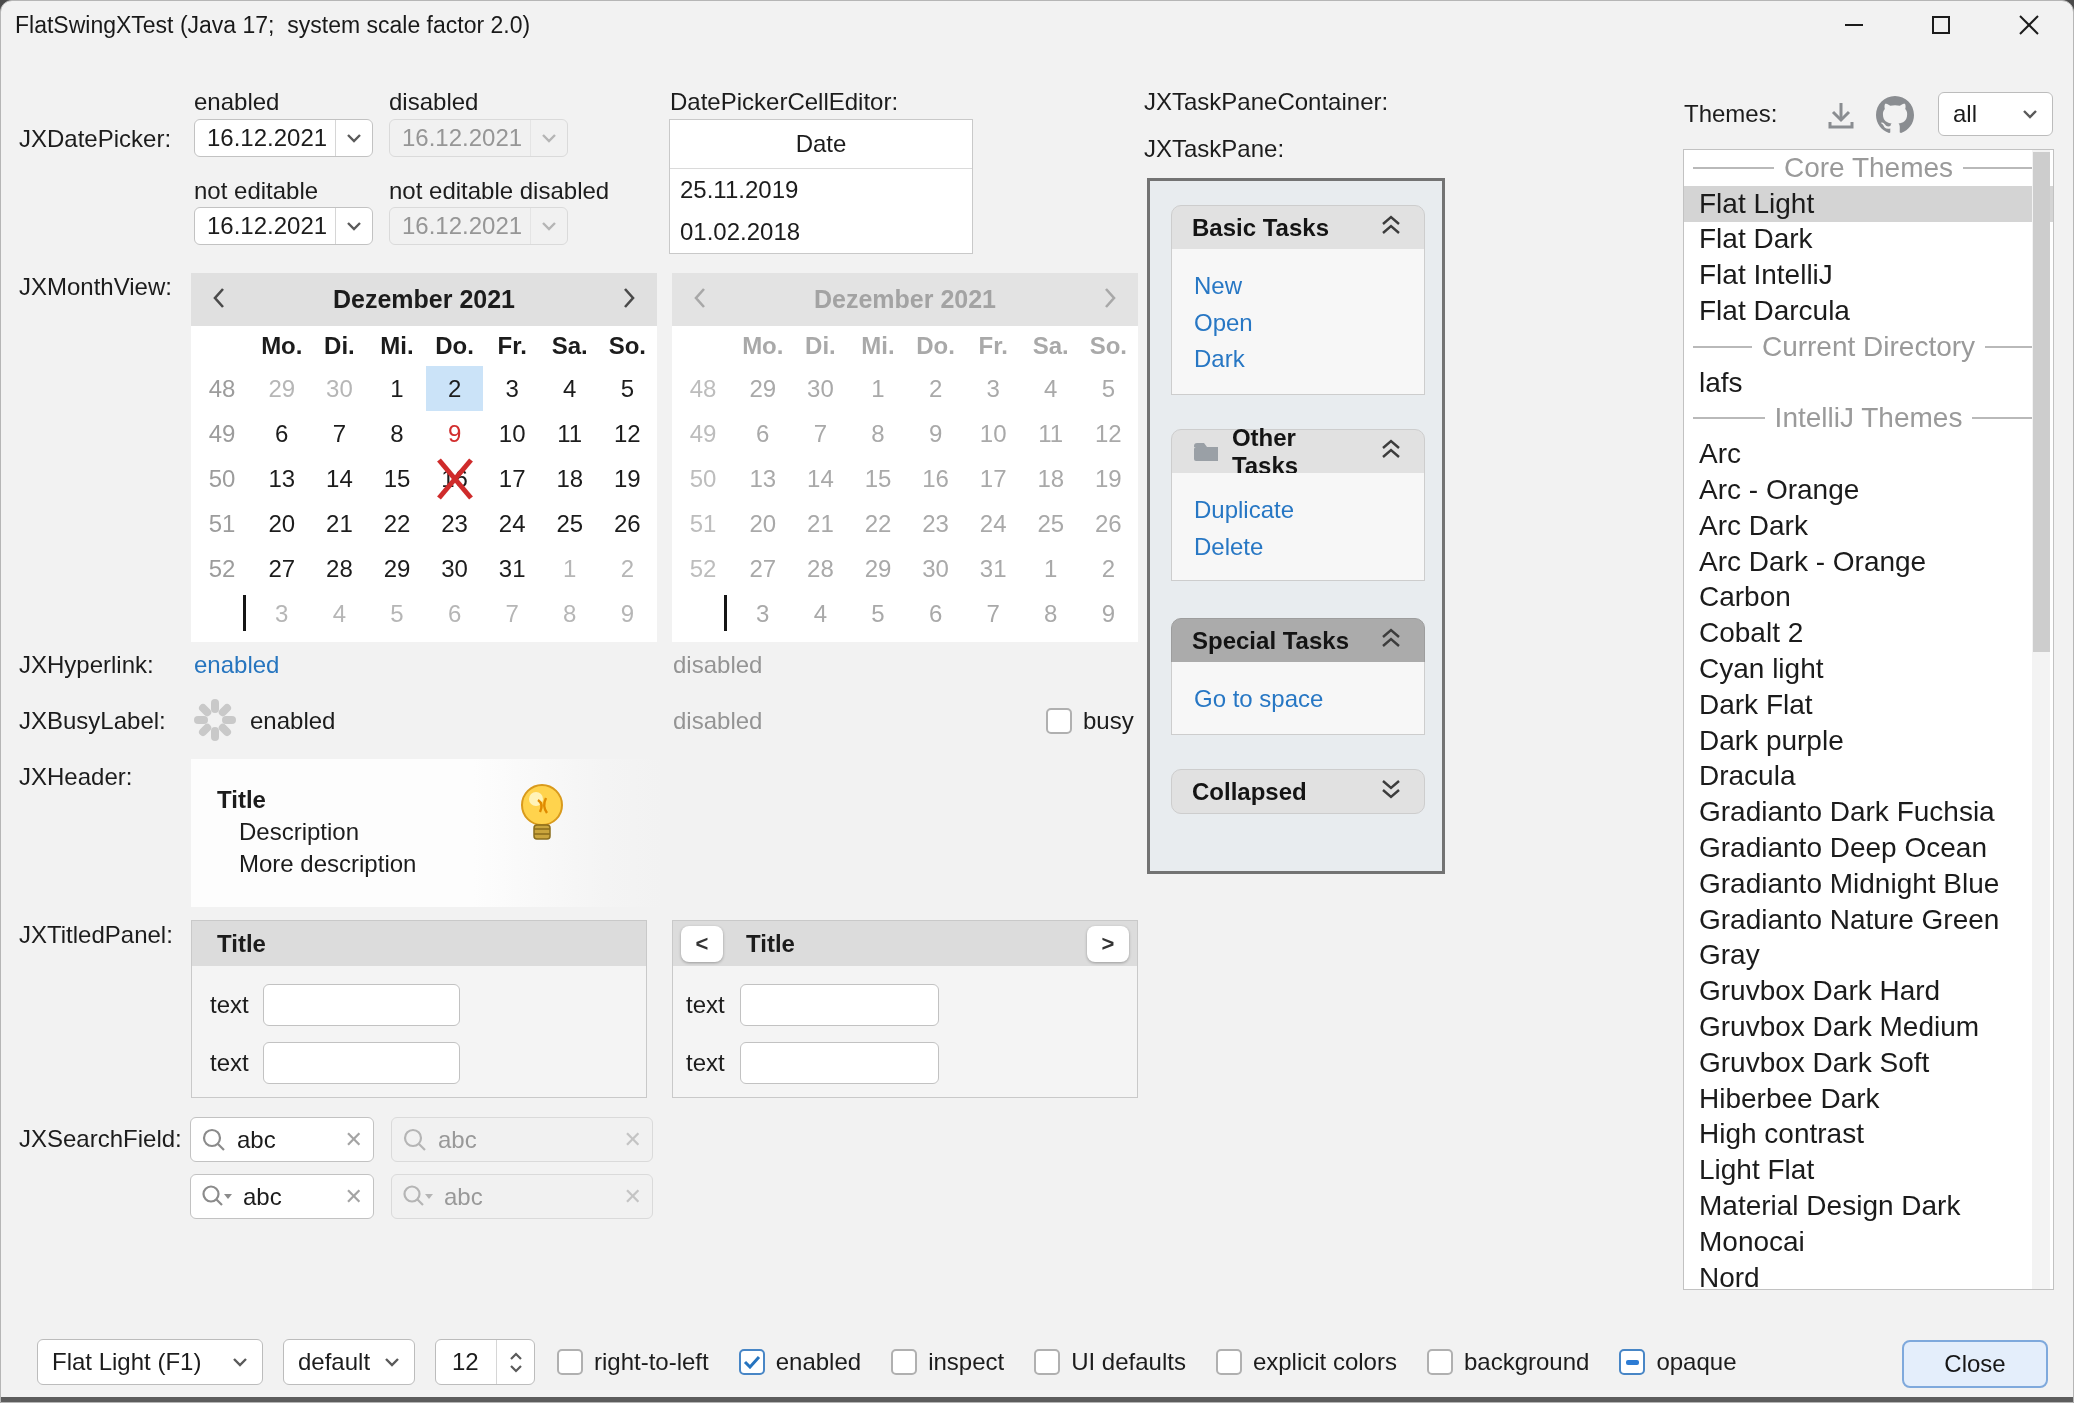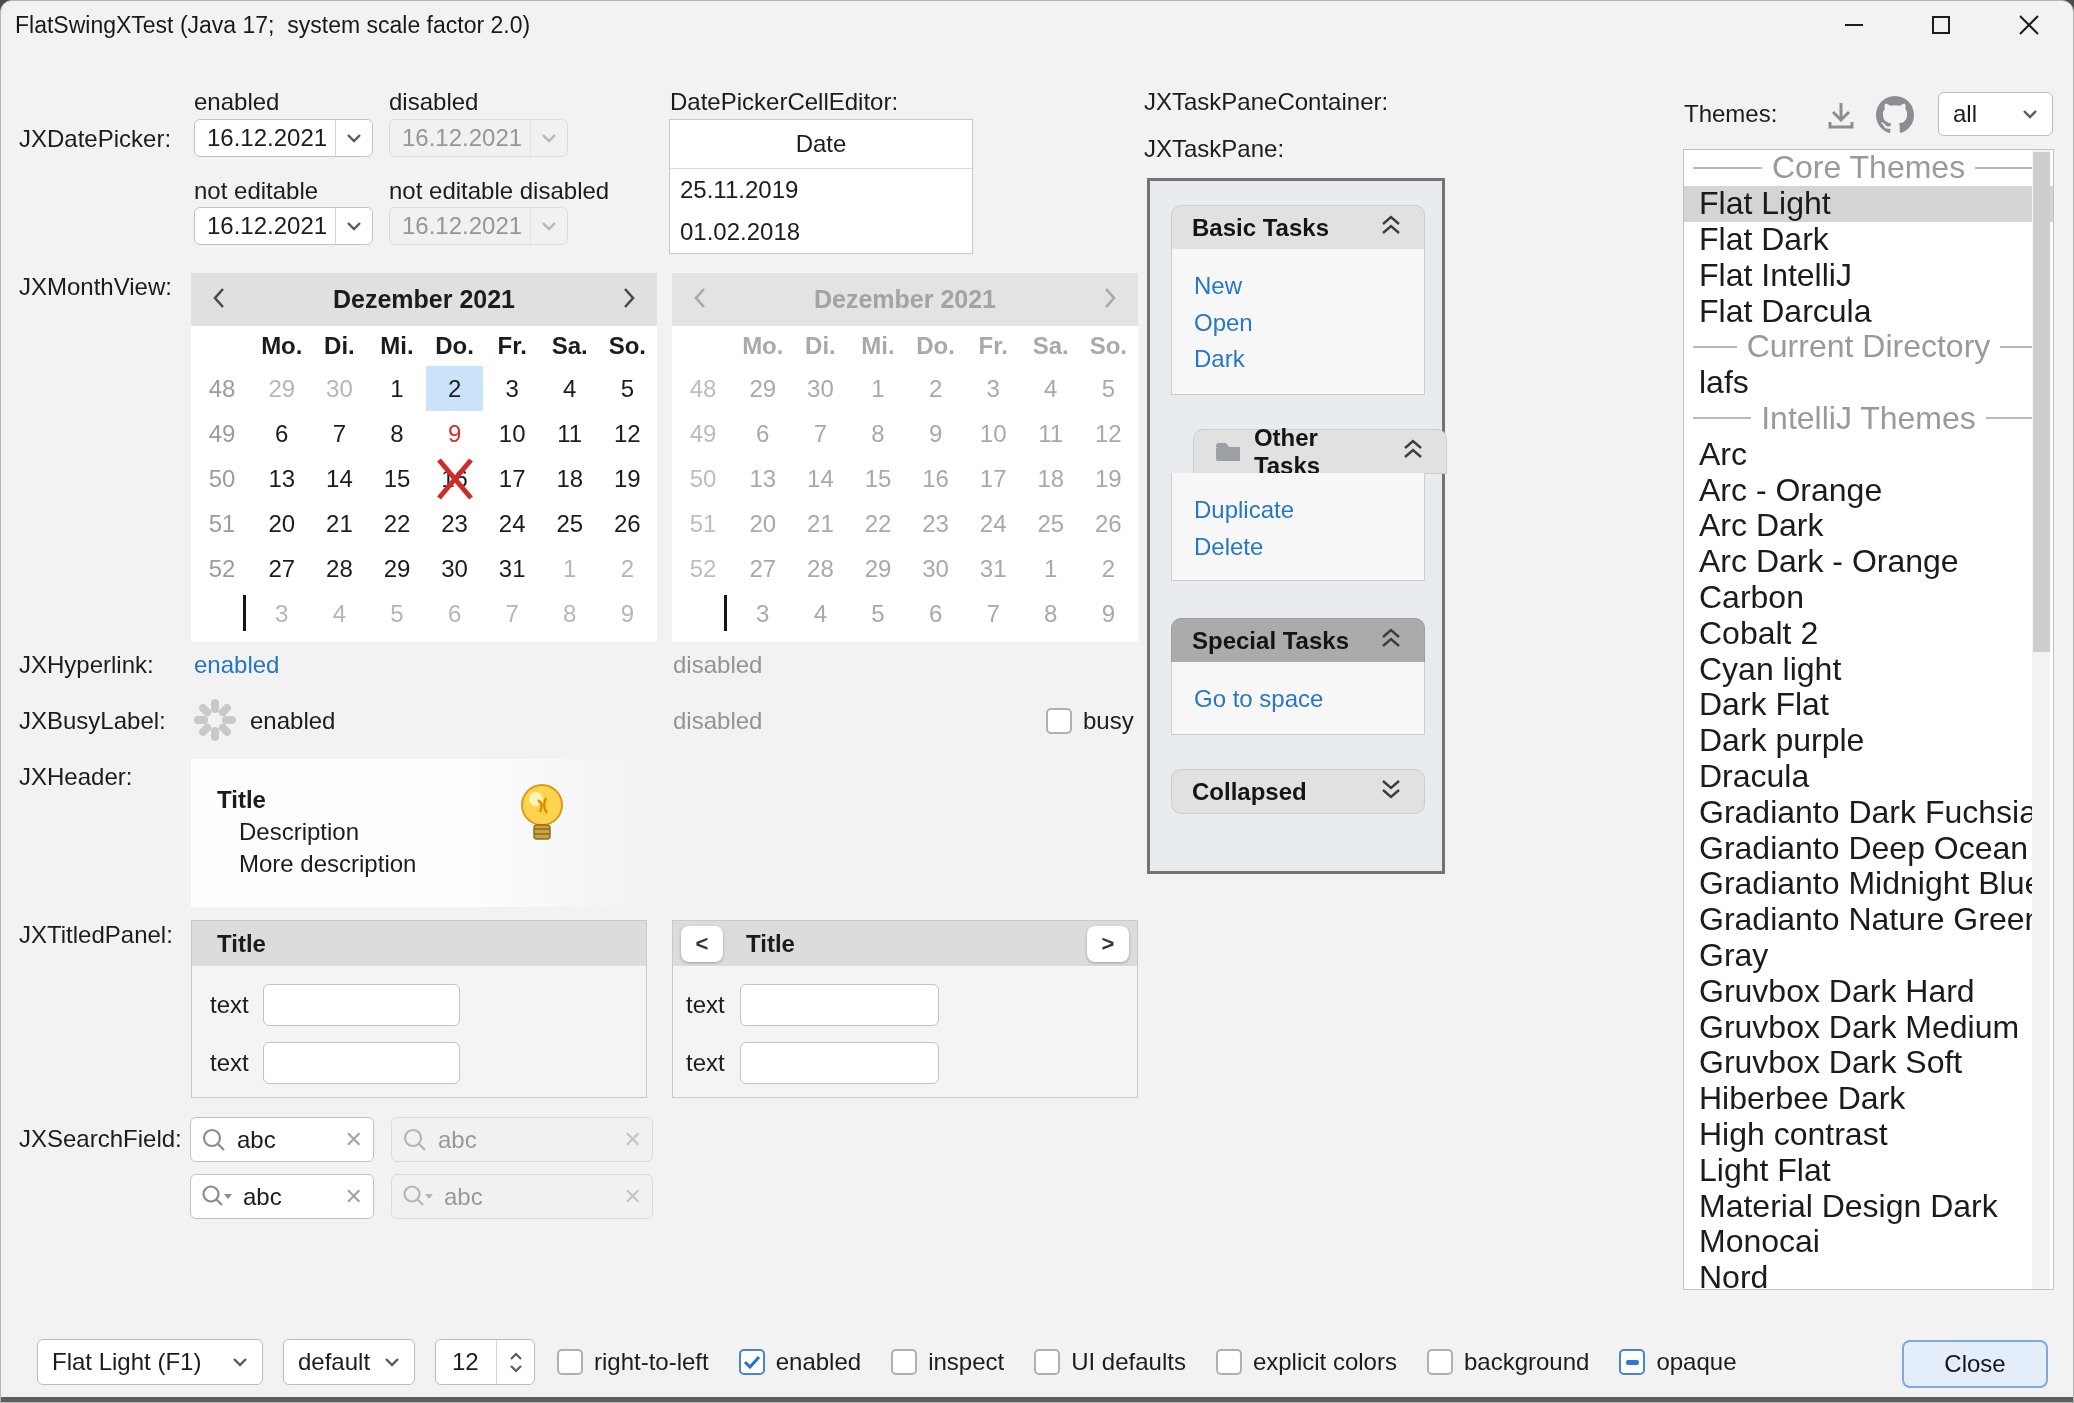--- a/index.html
+++ b/index.html
@@ -58,21 +58,21 @@
   .clearx{color:#a4a4a4;font-size:22px;}
   
   #tpc{position:absolute;left:1146px;top:177px;width:298px;height:696px;background:#e8ecef;border:3px solid #737373;box-sizing:border-box;}
   .pane-hdr{position:absolute;left:21px;width:254px;height:45px;background:#e1e1e1;border:1px solid #cdcdcd;border-radius:10px 10px 0 0;display:flex;align-items:center;padding:0 20px;font-weight:bold;font-size:24px;color:#141414;box-sizing:border-box;gap:14px;}
   .pane-hdr.special{background:#ababab;border-color:#9d9d9d;}
   .pane-hdr.alone{border-radius:10px;}
   .pane-hdr .sp{flex:1;}
   .pane-body{position:absolute;left:21px;width:254px;background:#f7f7f7;border:1px solid #cdcdcd;border-top:none;box-sizing:border-box;padding-top:19px;}
   .pane-link{height:36.5px;display:flex;align-items:center;padding-left:22px;color:#2777c4;font-size:24px;}
   
-  #tlist{position:absolute;left:1682px;top:148px;width:371px;height:1141px;background:#fff;border:1px solid #c2c2c2;box-sizing:border-box;overflow:hidden;font-size:32px;color:#1b1b1b;}
+  #tlist{position:absolute;left:1682px;top:148px;width:371px;height:1141px;background:#fff;border:1px solid #c2c2c2;box-sizing:border-box;overflow:hidden;font-size:28px;color:#1b1b1b;}
   .titem{height:35.8px;display:flex;align-items:center;padding-left:15px;}
   .titem.selected{background:#d4d4d4;}
   .tsep{height:35.8px;display:flex;align-items:center;color:#9a9a9a;padding:0 9px;}
   .tsep .ln{flex:1;height:2px;background:#b9b9b9;}
   .tsep .tx{margin:0 10px;white-space:nowrap;}
   #sbtrack{position:absolute;right:1px;top:1px;width:18px;height:1139px;background:#f3f3f3;}
   #sbthumb{position:absolute;right:0px;top:2px;width:17px;height:500px;background:#cdcdcd;}
   
   .combo{height:46px;background:#fff;border:1px solid #bcbcbc;border-radius:6px;display:flex;align-items:center;padding:12px 14px;gap:12px;font-size:24px;color:#1c1c1c;box-sizing:border-box;}
   .combo .cval{flex:1;white-space:nowrap;}
@@ -416,21 +416,21 @@
           <span><svg width="26" height="22">
               <polyline points="5,10 13,3 21,10" fill="none" stroke="#3c3c3c" stroke-width="2.4"></polyline>
               <polyline points="5,19 13,12 21,19" fill="none" stroke="#3c3c3c" stroke-width="2.4"></polyline>
             </svg></span>
         </div>
         <div class="pane-body" style="top: 68px; height: 146px;">
           <div class="pane-link">New</div>
           <div class="pane-link">Open</div>
           <div class="pane-link">Dark</div>
         </div>
-        <div class="pane-hdr" style="top: 248px; margin-left: 22px;">
+        <div class="pane-hdr" style="top: 248px;">
           <svg width="30" height="24">
             <path d="M2 6 q0-3 3-3 h7 l3 4 h-13 z" fill="#9aa0a6"></path>
             <rect x="2" y="7" width="26" height="14" rx="2" fill="#9aa0a6"></rect>
           </svg>
           <span>Other Tasks</span>
           <span class="sp"></span>
           <span><svg width="26" height="22">
               <polyline points="5,10 13,3 21,10" fill="none" stroke="#3c3c3c" stroke-width="2.4"></polyline>
               <polyline points="5,19 13,12 21,19" fill="none" stroke="#3c3c3c" stroke-width="2.4"></polyline>
             </svg></span>

